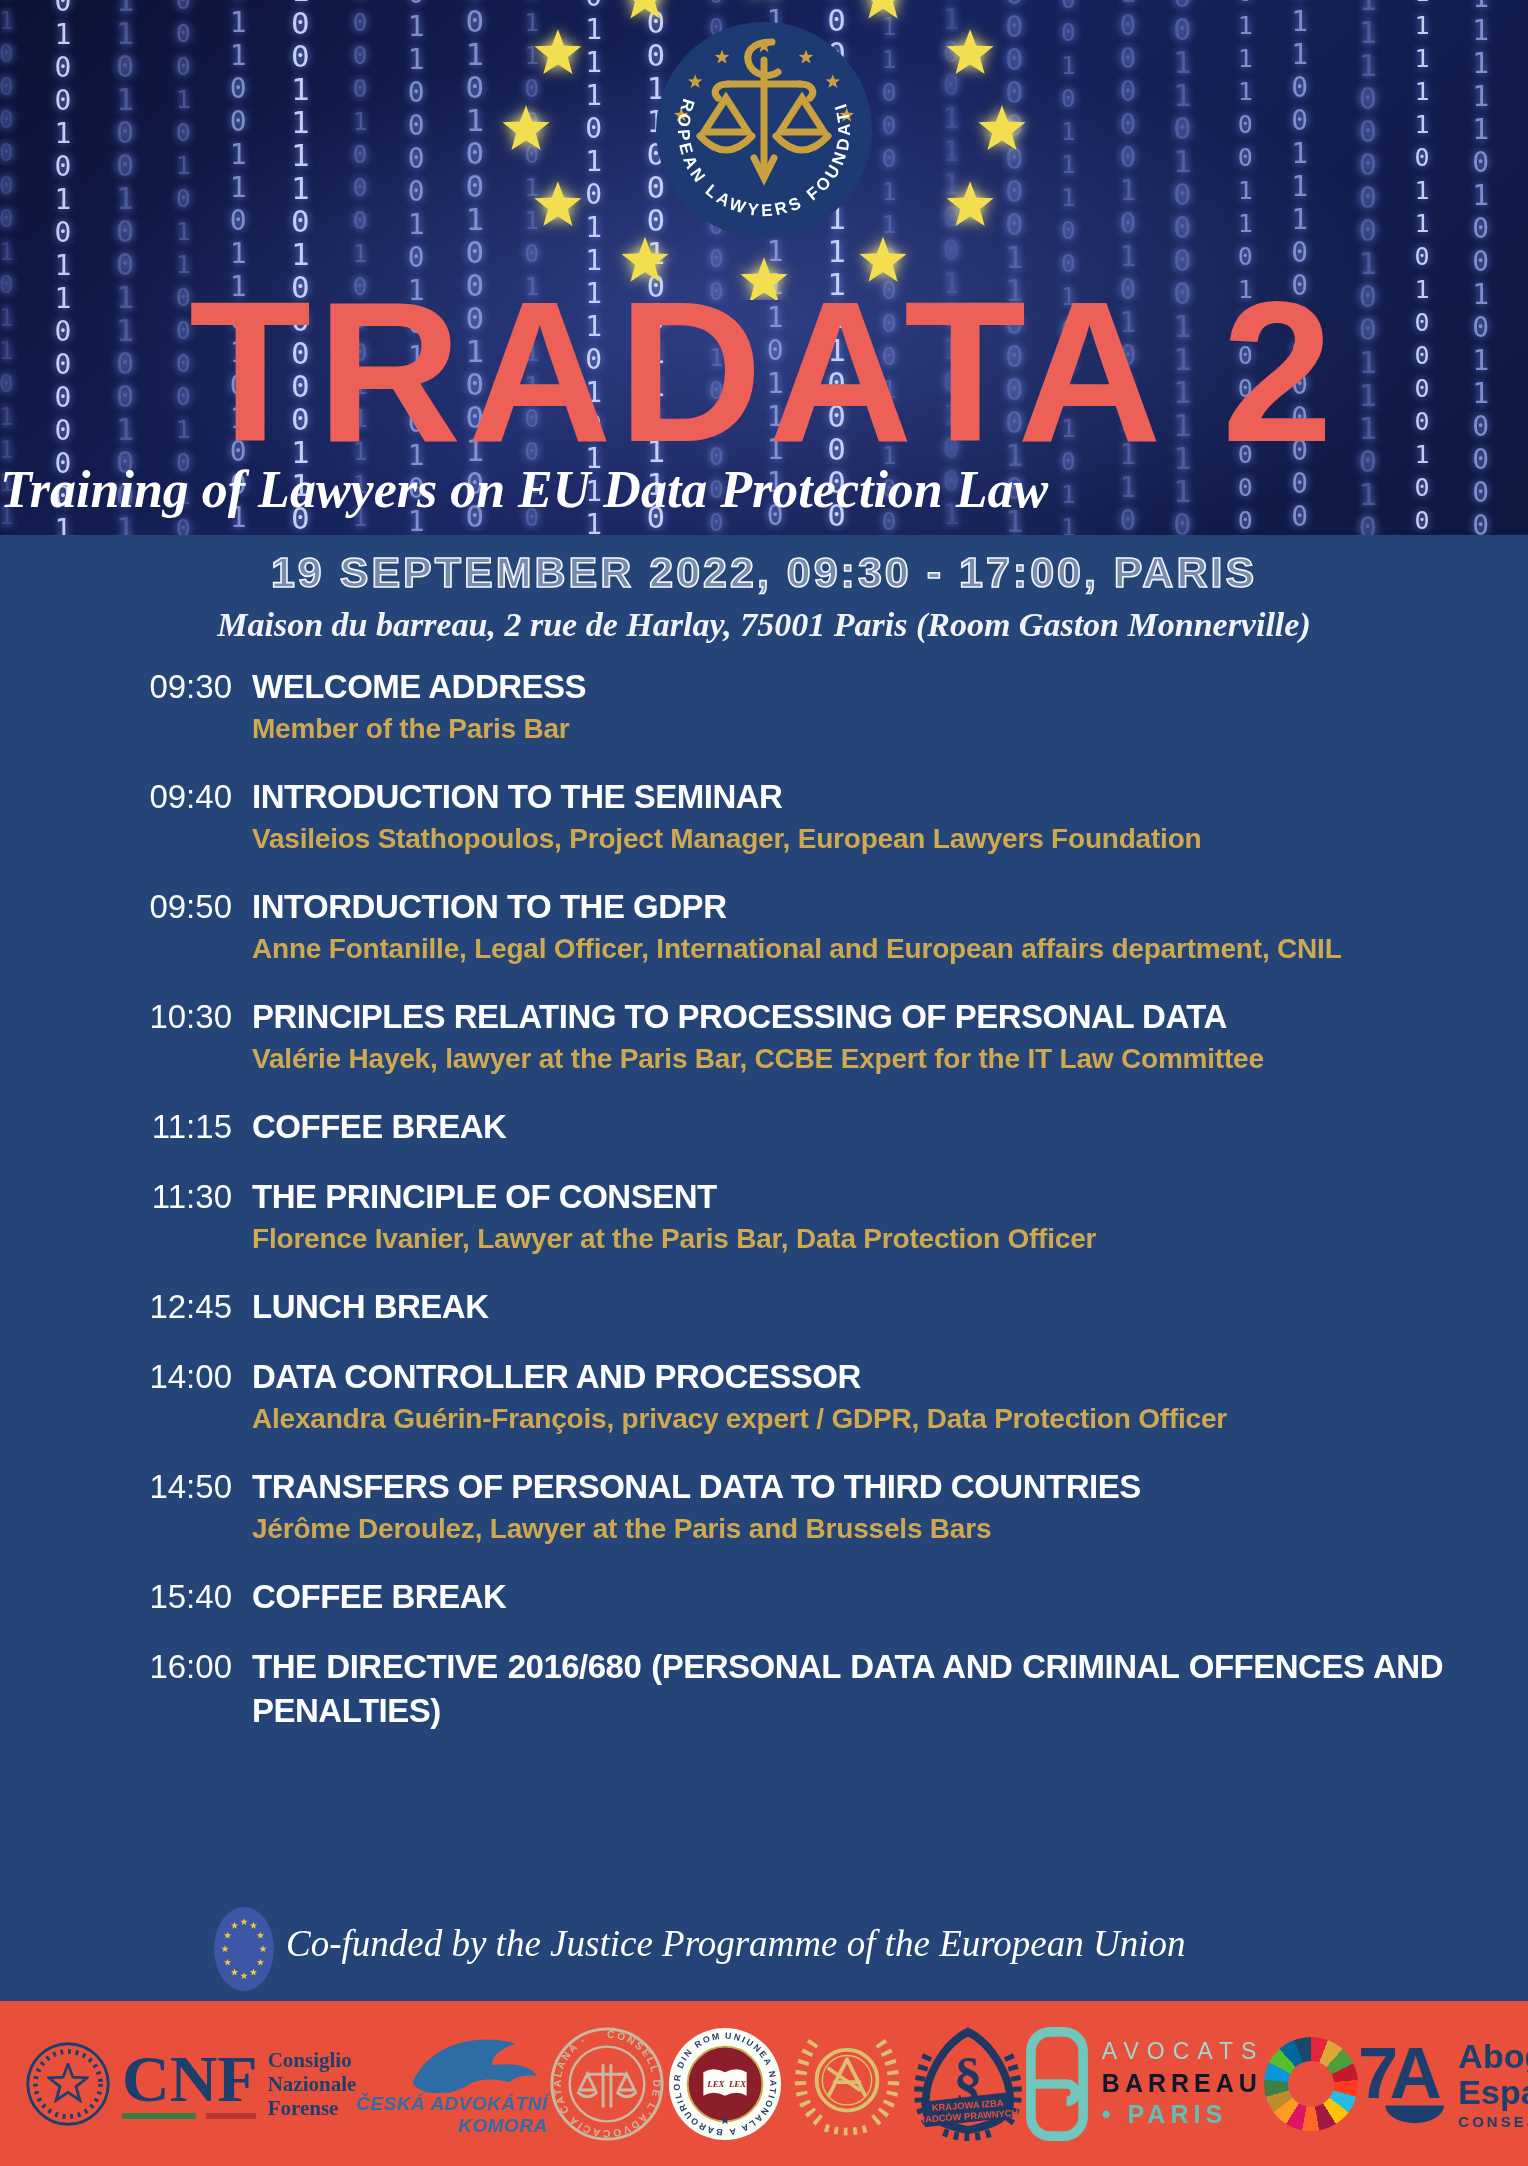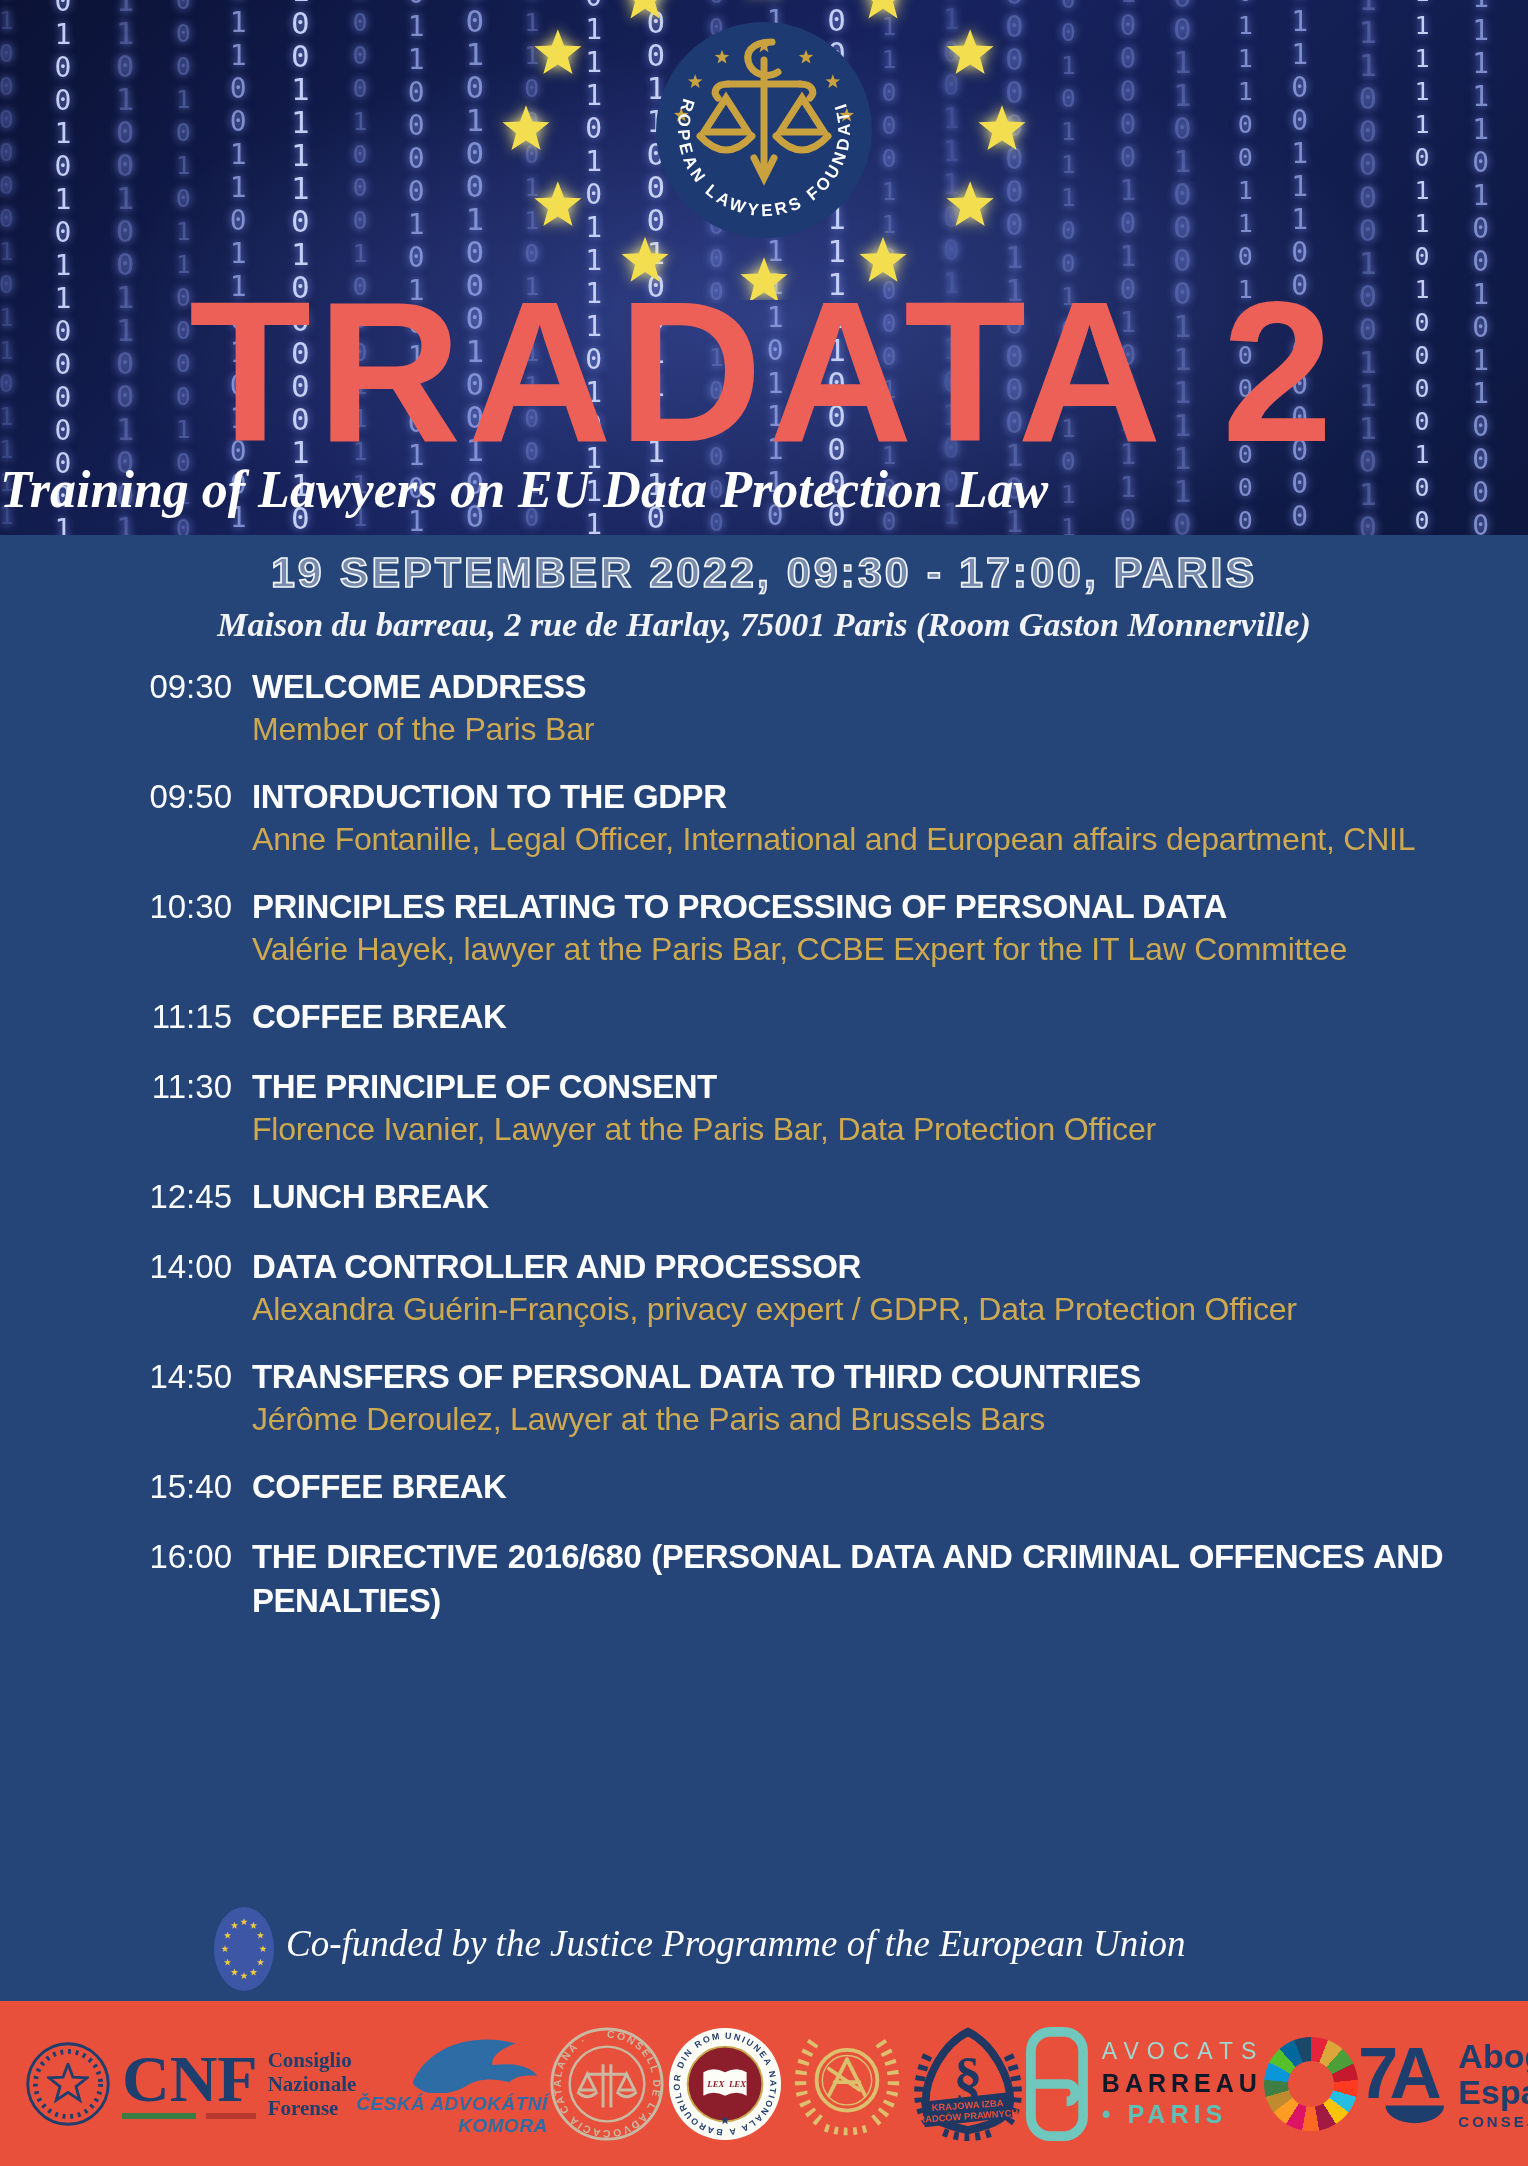--- a/index.html
+++ b/index.html
@@ -45,21 +45,21 @@
     font-family:var(--serif);font-style:italic;font-weight:700;font-size:34px;color:#F2F3F7;
   }
   
   .agenda{position:absolute;left:133px;right:85px;top:665px;}
   .a-item{display:flex;margin-bottom:26px;}
   .a-time{width:119px;padding-right:20px;box-sizing:border-box;text-align:right;
     font-size:33px;line-height:44px;font-weight:400;color:#FAFBFD;flex:none;}
   .a-body{flex:1;min-width:0;}
   .a-title{font-weight:700;font-size:33px;line-height:44px;letter-spacing:-0.5px;
     color:#FDFDFD;text-align:justify;}
-  .a-speaker{font-weight:400;font-size:32px;line-height:40px;letter-spacing:-0.2px;color:#CFA94F;}
+  .a-speaker{font-weight:700;font-size:28px;line-height:40px;letter-spacing:-0.2px;color:#CFA94F;}
   
   .flag{position:absolute;left:213px;top:1906px;}
   .cofunded{
     position:absolute;left:286px;top:1922px;
     font-family:var(--serif);font-style:italic;font-weight:500;font-size:37px;color:#ffffff;
   }
   
   .footer{
     position:absolute;left:0;top:2001px;width:100%;height:165px;background:#E8503C;
     display:flex;align-items:center;justify-content:space-between;
@@ -621,20 +621,27 @@
 
   <div class="agenda" id="agenda">
       <div class="a-item">
         <div class="a-time">09:30</div>
         <div class="a-body">
           <div class="a-title">WELCOME ADDRESS</div>
           <div class="a-speaker">Member of the Paris Bar</div>
         </div>
       </div>
       <div class="a-item">
+        <div class="a-time">09:40</div>
+        <div class="a-body">
+          <div class="a-title">INTRODUCTION TO THE SEMINAR</div>
+          <div class="a-speaker">Vasileios Stathopoulos, Project Manager, European Lawyers Foundation</div>
+        </div>
+      </div>
+      <div class="a-item">
         <div class="a-time">09:50</div>
         <div class="a-body">
           <div class="a-title">INTORDUCTION TO THE GDPR</div>
           <div class="a-speaker">Anne Fontanille, Legal Officer, International and European affairs department, CNIL</div>
         </div>
       </div>
       <div class="a-item">
         <div class="a-time">10:30</div>
         <div class="a-body">
           <div class="a-title">PRINCIPLES RELATING TO PROCESSING OF PERSONAL DATA</div>

